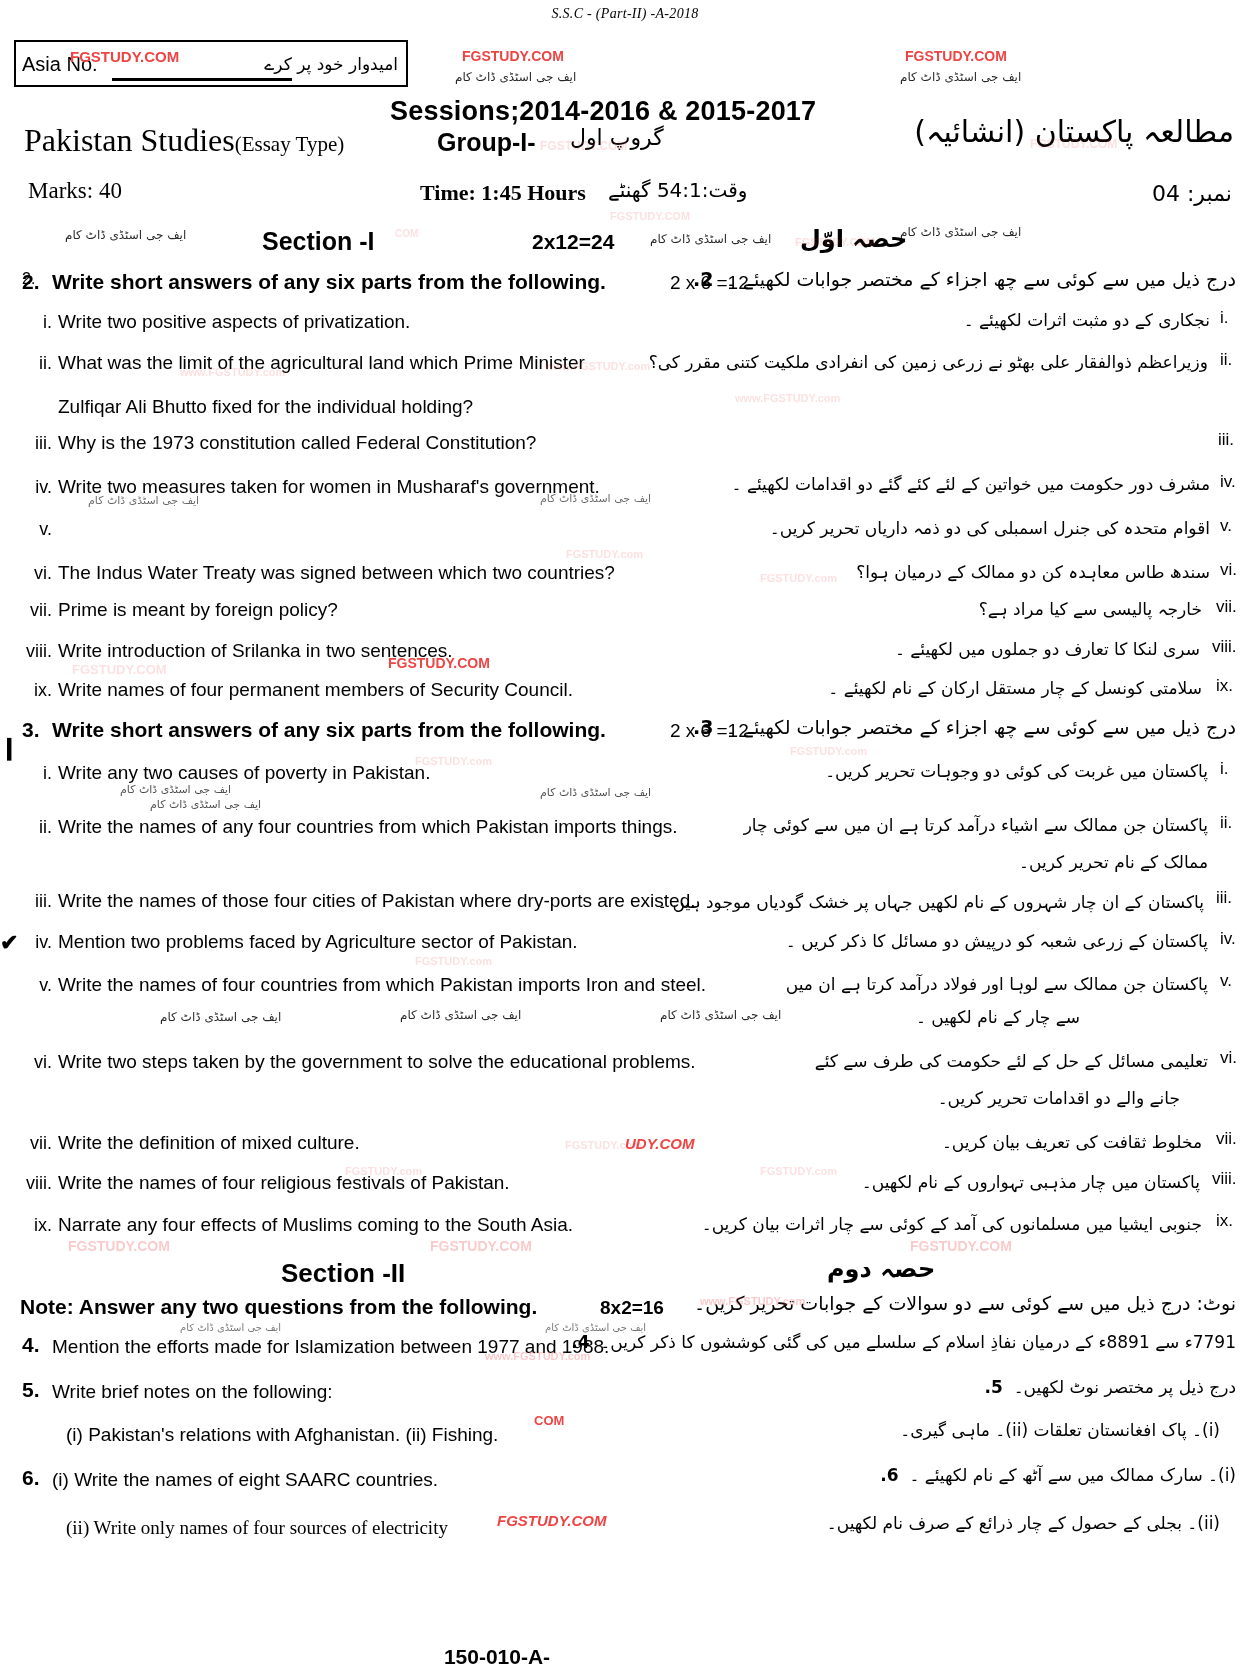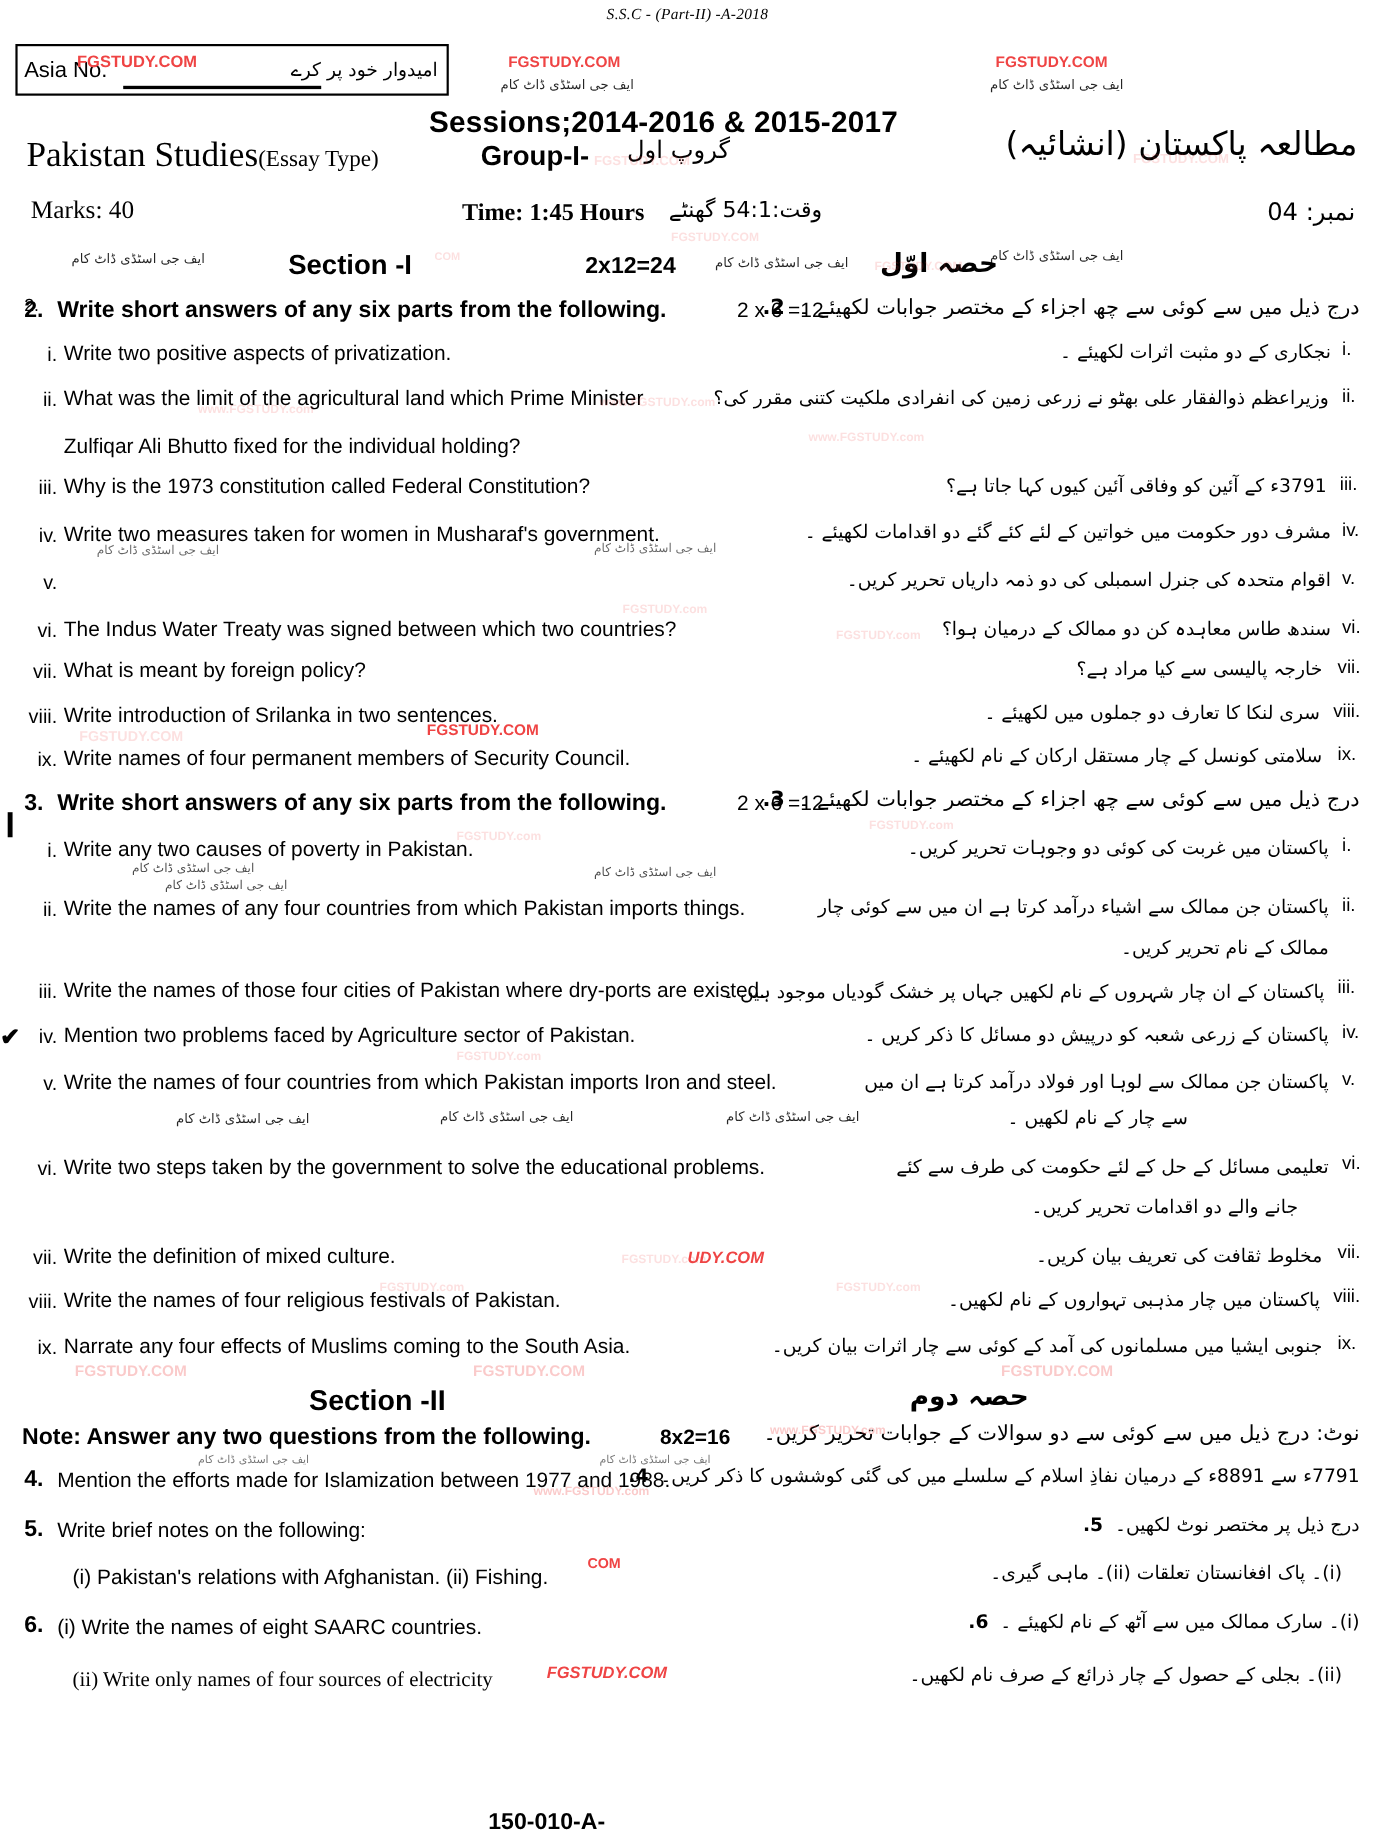--- a/index.html
+++ b/index.html
@@ -281,38 +281,37 @@
 
   <div class="abs roman" style="top:353px; left:18px; width:34px;">ii.</div>
   <div class="abs item-en" style="top:396px; left:58px;">Zulfiqar Ali Bhutto fixed for the individual holding?</div>
   <div class="abs item-en" style="top:352px; left:58px;">What was the limit of the agricultural land which Prime Minister</div>
   <div class="abs roman-r" style="top:350px; left:1220px; width:30px;">ii.</div>
   <div class="abs urdu item-ur" style="top:350px; right:42px;">وزیراعظم ذوالفقار علی بھٹو نے زرعی زمین کی انفرادی ملکیت کتنی مقرر کی؟</div>
 
   <div class="abs roman" style="top:433px; left:18px; width:34px;">iii.</div>
   <div class="abs item-en" style="top:432px; left:58px;">Why is the 1973 constitution called Federal Constitution?</div>
   <div class="abs roman-r" style="top:430px; left:1218px; width:32px;">iii.</div>
-  <div class="abs urdu item-ur" style="top:430px; right:44px;">1973ء کے آئین کو وفاقی آئین کیوں کہا جاتا ہے؟</div>
 
   <div class="abs roman" style="top:477px; left:18px; width:34px;">iv.</div>
   <div class="abs item-en" style="top:476px; left:58px;">Write two measures taken for women in Musharaf's government.</div>
   <div class="abs roman-r" style="top:472px; left:1220px; width:30px;">iv.</div>
   <div class="abs urdu item-ur" style="top:472px; right:40px;">مشرف دور حکومت میں خواتین کے لئے کئے گئے دو اقدامات لکھیئے ۔</div>
 
   <div class="abs roman" style="top:519px; left:18px; width:34px;">v.</div>
   <div class="abs roman-r" style="top:516px; left:1220px; width:30px;">v.</div>
   <div class="abs urdu item-ur" style="top:516px; right:40px;">اقوام متحدہ کی جنرل اسمبلی کی دو ذمہ داریاں تحریر کریں۔</div>
 
   <div class="abs roman" style="top:563px; left:18px; width:34px;">vi.</div>
   <div class="abs item-en" style="top:562px; left:58px;">The Indus Water Treaty was signed between which two countries?</div>
   <div class="abs roman-r" style="top:560px; left:1220px; width:30px;">vi.</div>
   <div class="abs urdu item-ur" style="top:560px; right:40px;">سندھ طاس معاہدہ کن دو ممالک کے درمیان ہوا؟</div>
 
   <div class="abs roman" style="top:600px; left:14px; width:38px;">vii.</div>
-  <div class="abs item-en" style="top:599px; left:58px;">What is meant by foreign policy?</div>
+  <div class="abs item-en" style="top:599px; left:58px;">Prime is meant by foreign policy?</div>
   <div class="abs roman-r" style="top:597px; left:1216px; width:34px;">vii.</div>
   <div class="abs urdu item-ur" style="top:597px; right:48px;">خارجہ پالیسی سے کیا مراد ہے؟</div>
 
   <div class="abs roman" style="top:641px; left:10px; width:42px;">viii.</div>
   <div class="abs item-en" style="top:640px; left:58px;">Write introduction of Srilanka in two sentences.</div>
   <div class="abs roman-r" style="top:637px; left:1212px; width:38px;">viii.</div>
   <div class="abs urdu item-ur" style="top:637px; right:50px;">سری لنکا کا تعارف دو جملوں میں لکھیئے ۔</div>
 
   <div class="abs roman" style="top:680px; left:14px; width:38px;">ix.</div>
   <div class="abs item-en" style="top:679px; left:58px;">Write names of four permanent members of Security Council.</div>

